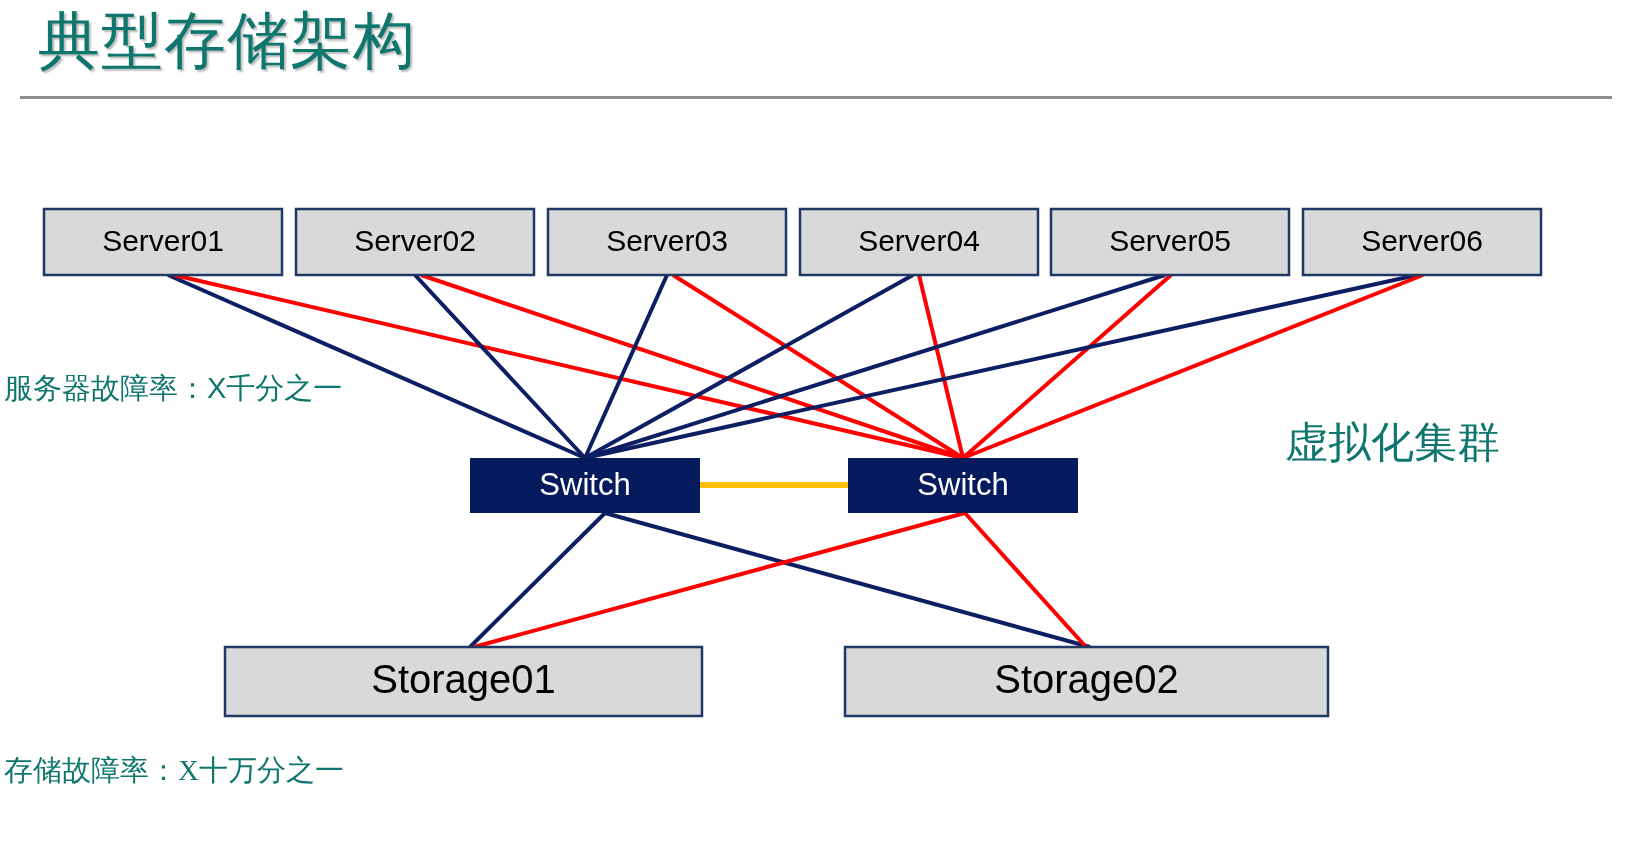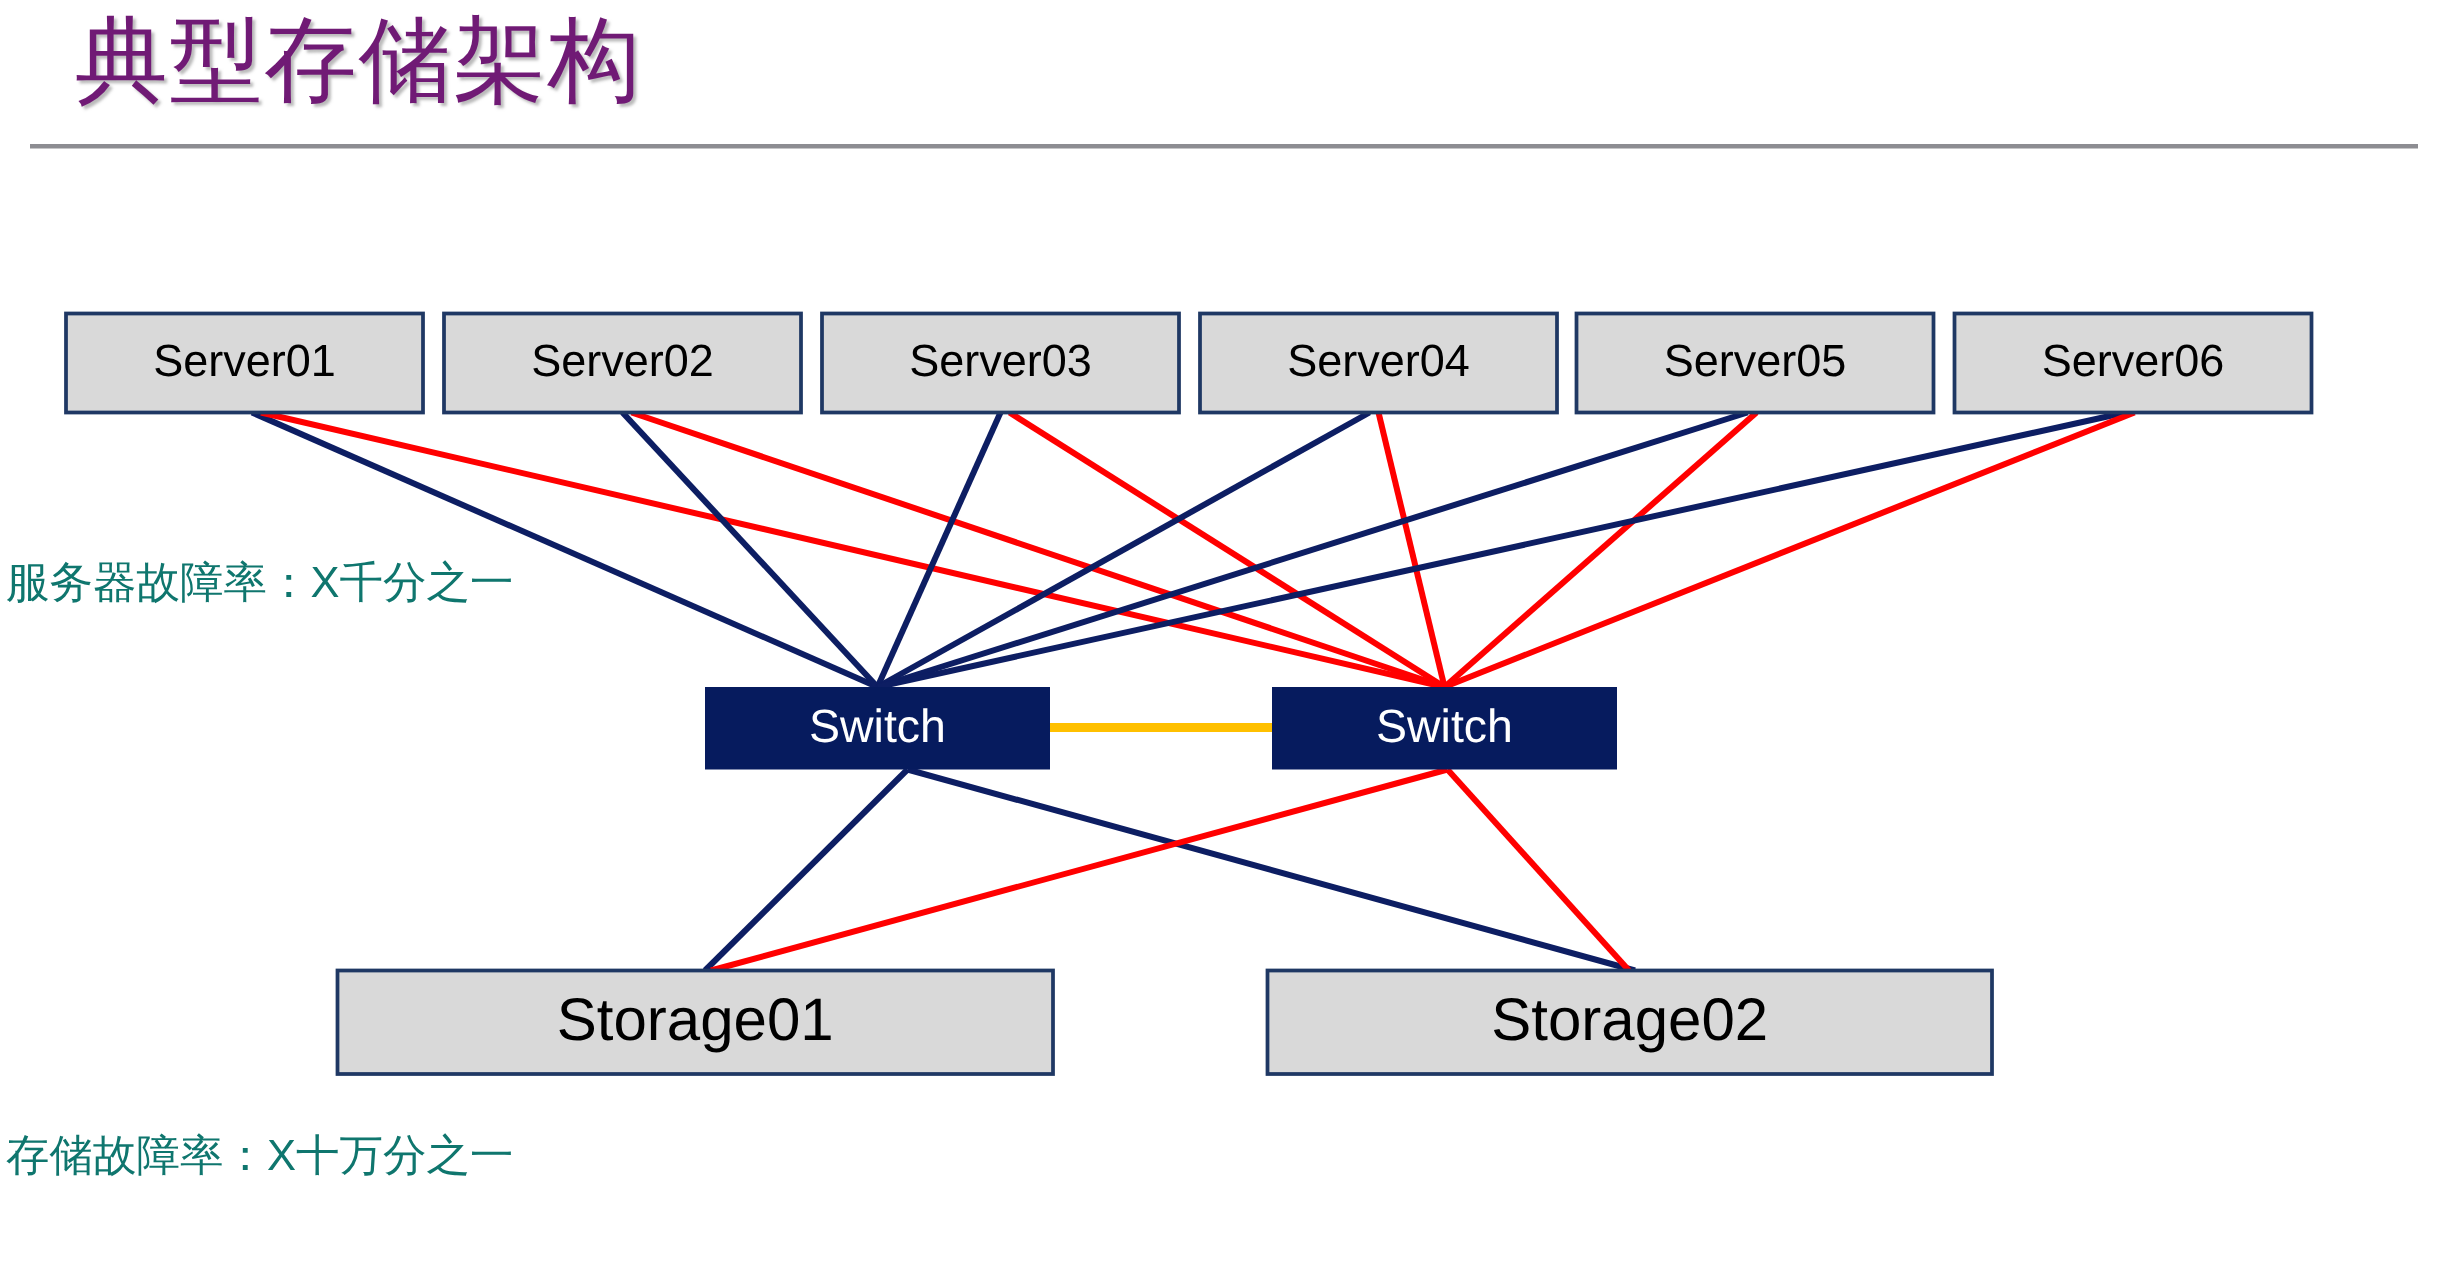--- a/index.html
+++ b/index.html
@@ -12,25 +12,25 @@
     height: 847px;
     position: relative;
     overflow: hidden;
     font-family: "Liberation Sans", sans-serif;
     -webkit-font-smoothing: antialiased;
   }
 
   
   .slide-title {
     position: absolute;
-    left: 50px;
+    left: 38px;
     top: 2px;
     font-size: 62px;
     line-height: 1.25;
-    color: #701a75;
+    color: #0f766e;
     font-family: "Liberation Sans", sans-serif;
     font-weight: 400;
     letter-spacing: 1px;
     text-shadow: 2px 2px 2px rgba(130,130,130,0.55);
     white-space: nowrap;
   }
   .title-rule {
     position: absolute;
     left: 20px;
     top: 96px;
@@ -90,20 +90,21 @@
   }
   .annot-server-rate {
     left: 4px;
     top: 369px;
     font-size: 29px;
   }
   .annot-storage-rate {
     left: 4px;
     top: 751px;
     font-size: 29px;
+    font-family: Liberation Serif, serif;
   }
   .annot-cluster {
     left: 1285px;
     top: 414px;
     font-size: 43px;
     line-height: 1.32;
   }
   .annot-cluster div { white-space: nowrap; }
 </style>
 </head>
@@ -178,13 +179,14 @@
         <text x="963" y="486.5" class="node-text-switch">Switch</text>
       </g>
     </g>
 </svg>
 
 <div class="annot annot-server-rate">服务器故障率：X千分之一</div>
 
 <div class="annot annot-storage-rate">存储故障率：X十万分之一</div>
 
 <div class="annot annot-cluster">
+  <div>虚拟化集群</div>
 </div>
 
 </body></html>

